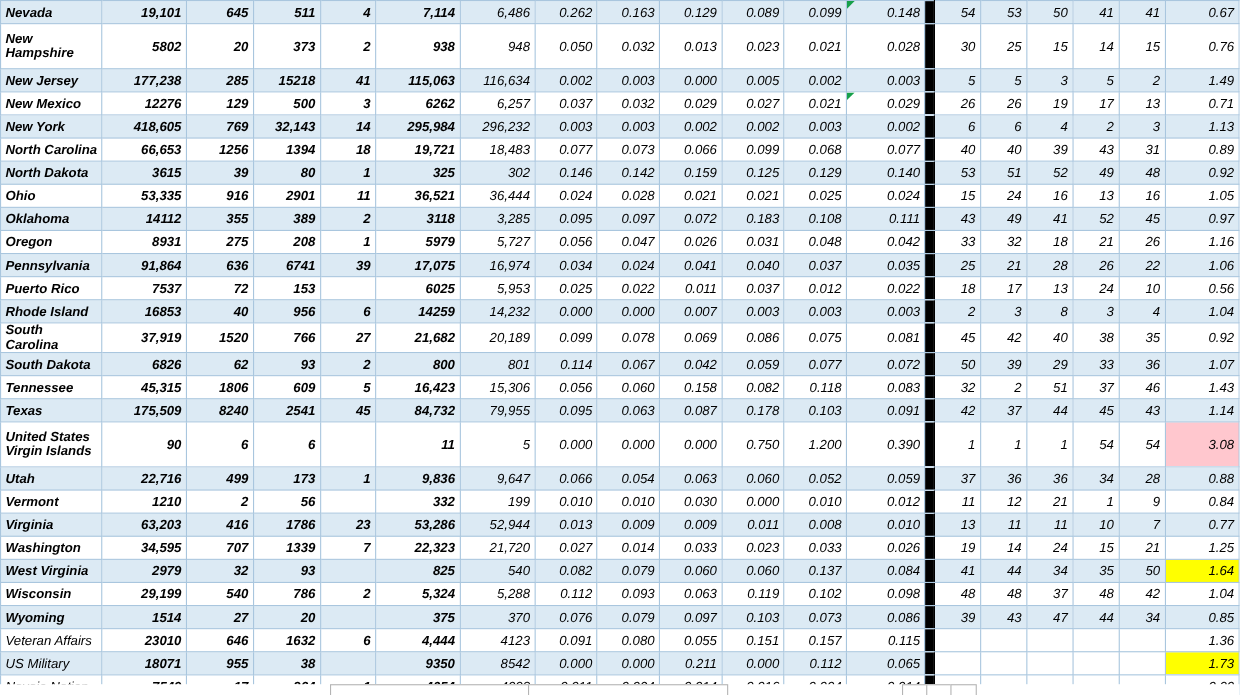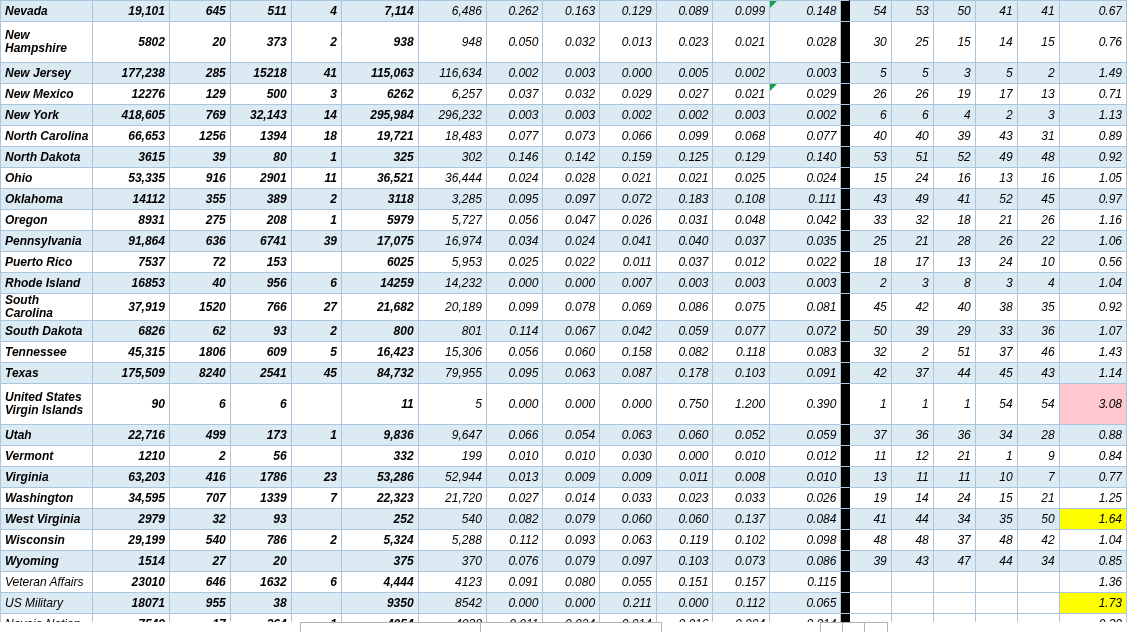--- a/index.html
+++ b/index.html
@@ -580,21 +580,21 @@
           <td class="num">15</td>
           <td class="num">21</td>
           <td class="num">1.25</td>
         </tr>
         <tr class="alt">
           <td class="name">West Virginia</td>
           <td class="num b">2979</td>
           <td class="num b">32</td>
           <td class="num b">93</td>
           <td class="num b"></td>
-          <td class="num b">252</td>
+          <td class="num b">825</td>
           <td class="num">540</td>
           <td class="num">0.082</td>
           <td class="num">0.079</td>
           <td class="num">0.060</td>
           <td class="num">0.060</td>
           <td class="num">0.137</td>
           <td class="num">0.084</td>
           <td class="sep"></td>
           <td class="num">41</td>
           <td class="num">44</td>

